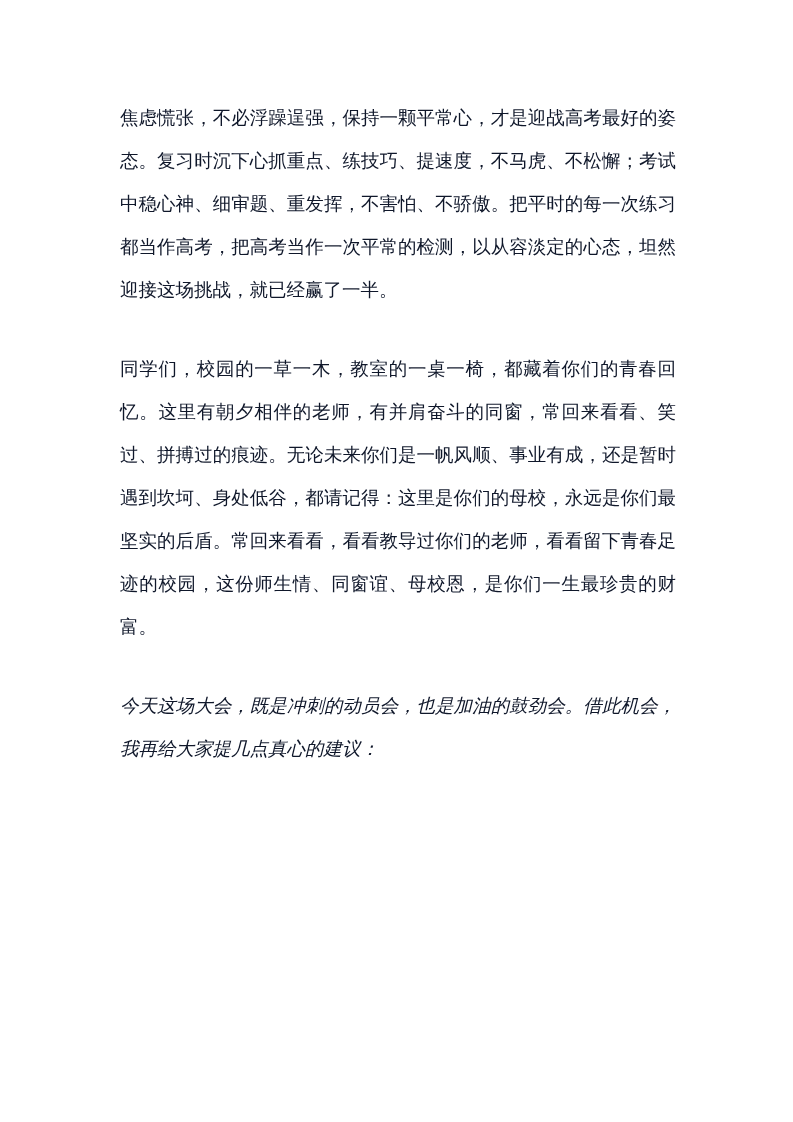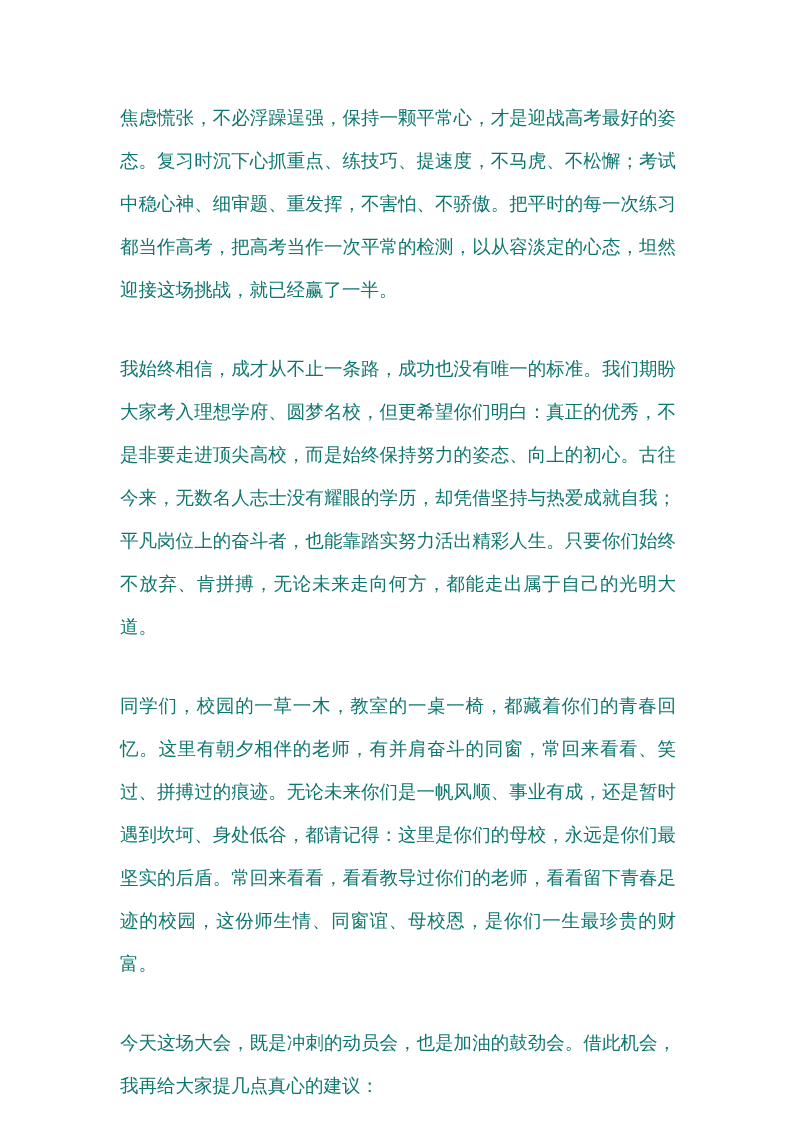--- a/index.html
+++ b/index.html
@@ -14,39 +14,39 @@
     background: #ffffff;
     overflow: hidden;
     box-sizing: border-box;
   }
   .doc-content {
     position: absolute;
     top: 96px;
     left: 120px;
     width: 556px;
     font-family: "DejaVu Serif", "Liberation Serif", serif;
-    color: #0f766e;
+    color: #0f172a;
   }
   .doc-content p {
     margin: 0 0 36px 0;
     padding: 0;
     font-size: 18.5px;
     line-height: 43px;
     text-align: justify;
     text-justify: inter-ideograph;
     word-break: break-all;
     overflow-wrap: break-word;
   }
   .doc-content p:last-child {
     margin-bottom: 0;
+    font-style: italic;
   }
 </style>
 </head>
 <body>
 
 <div class="page">
   <div class="doc-content">
     <p>焦虑慌张，不必浮躁逞强，保持一颗平常心，才是迎战高考最好的姿态。复习时沉下心抓重点、练技巧、提速度，不马虎、不松懈；考试中稳心神、细审题、重发挥，不害怕、不骄傲。把平时的每一次练习都当作高考，把高考当作一次平常的检测，以从容淡定的心态，坦然迎接这场挑战，就已经赢了一半。</p>
-    <p>我始终相信，成才从不止一条路，成功也没有唯一的标准。我们期盼大家考入理想学府、圆梦名校，但更希望你们明白：真正的优秀，不是非要走进顶尖高校，而是始终保持努力的姿态、向上的初心。古往今来，无数名人志士没有耀眼的学历，却凭借坚持与热爱成就自我；平凡岗位上的奋斗者，也能靠踏实努力活出精彩人生。只要你们始终不放弃、肯拼搏，无论未来走向何方，都能走出属于自己的光明大道。</p>
     <p>同学们，校园的一草一木，教室的一桌一椅，都藏着你们的青春回忆。这里有朝夕相伴的老师，有并肩奋斗的同窗，常回来看看、笑过、拼搏过的痕迹。无论未来你们是一帆风顺、事业有成，还是暂时遇到坎坷、身处低谷，都请记得：这里是你们的母校，永远是你们最坚实的后盾。常回来看看，看看教导过你们的老师，看看留下青春足迹的校园，这份师生情、同窗谊、母校恩，是你们一生最珍贵的财富。</p>
     <p>今天这场大会，既是冲刺的动员会，也是加油的鼓劲会。借此机会，我再给大家提几点真心的建议：</p>
   </div>
 </div>
 
 </body></html>

